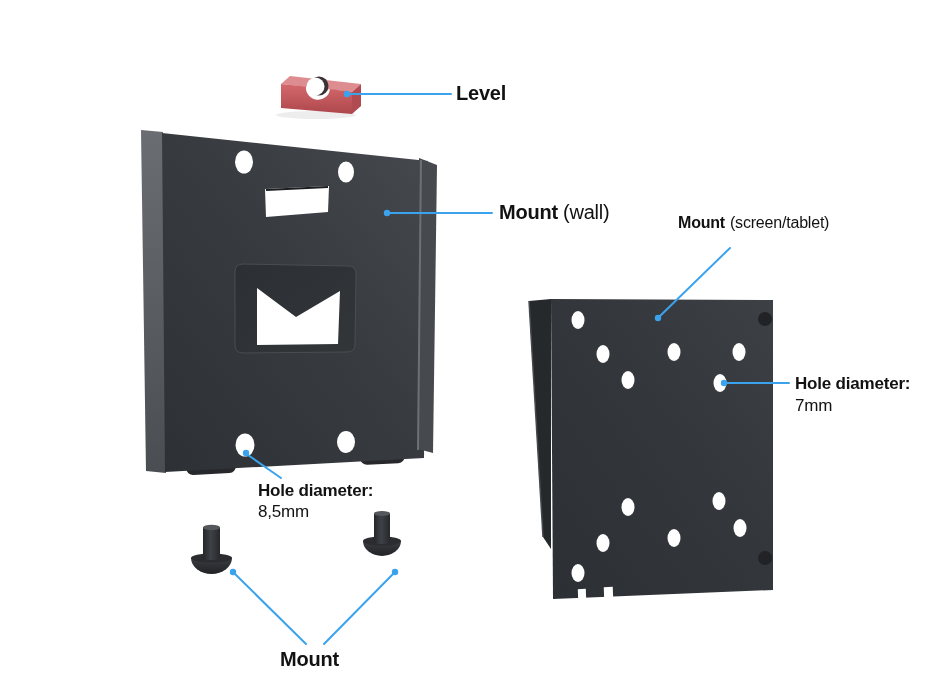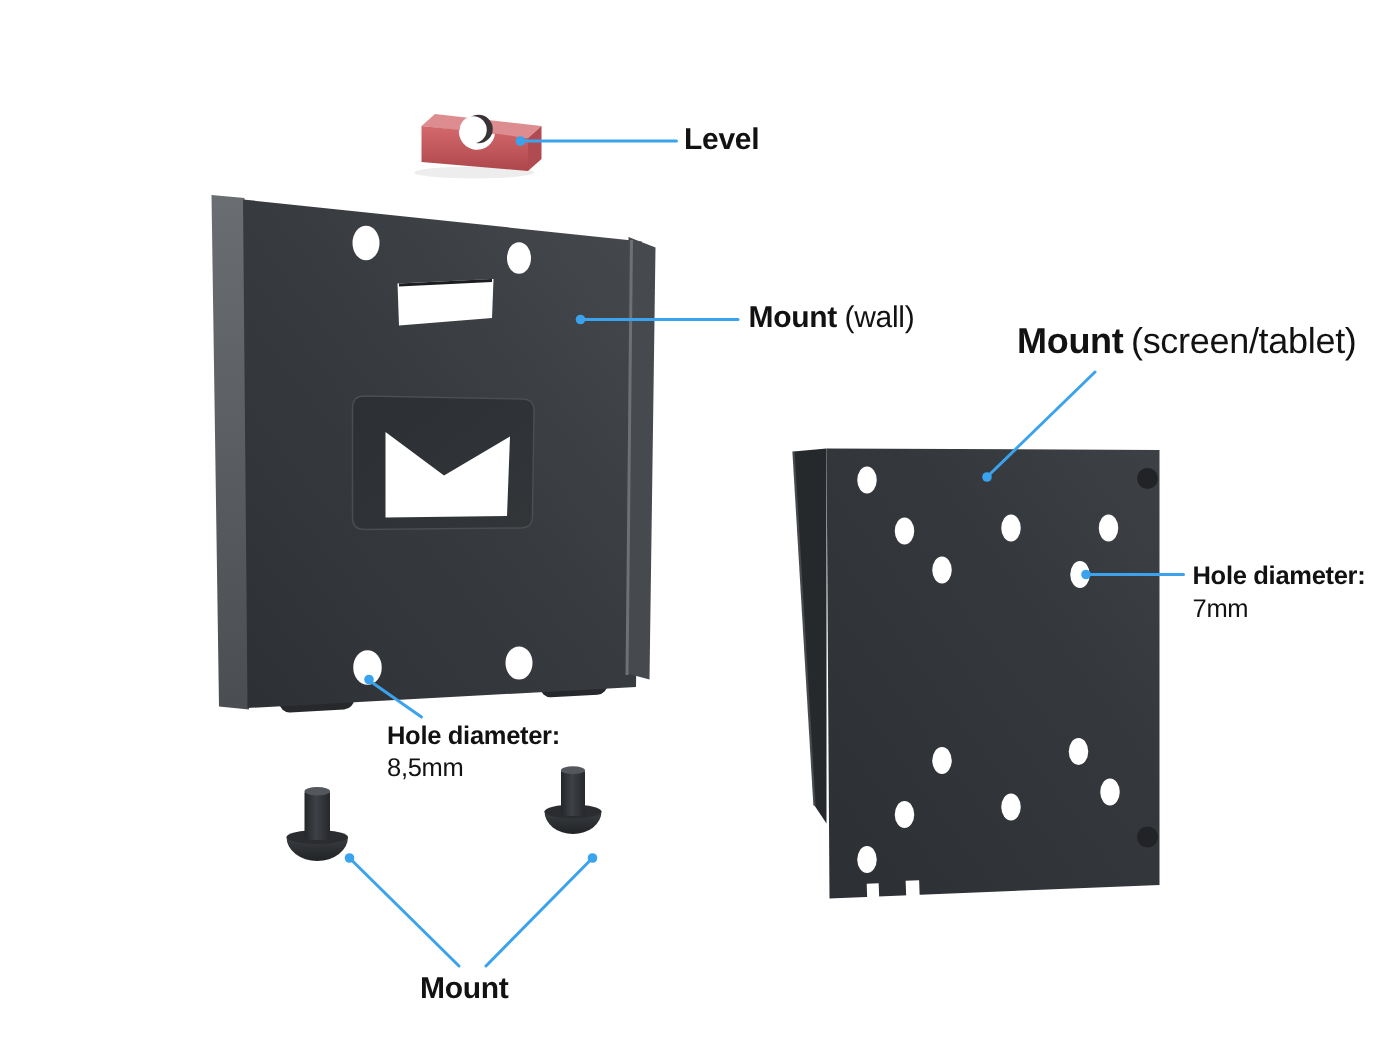--- a/index.html
+++ b/index.html
@@ -9,21 +9,21 @@
     overflow:hidden;
     font-family:"Liberation Sans",sans-serif;
   }
   .art{position:absolute;left:0;top:0;}
   .label{position:absolute;color:var(--text,#121212);white-space:nowrap;letter-spacing:-0.2px;}
   .label .b{font-weight:700;}
   .label .r{font-weight:400;margin-left:5px;}
   .label.stack .b,.label.stack .r{display:block;margin-left:0;}
   .lbl-level{left:456px;top:82px;font-size:20px;}
   .lbl-mount-wall{left:499px;top:201px;font-size:20px;}
-  .lbl-mount-screen{left:678px;top:214px;font-size:24px;}
+  .lbl-mount-screen{left:678px;top:214px;font-size:16px;}
   .lbl-hole-wall{left:258px;top:480px;font-size:17px;line-height:21px;}
   .lbl-hole-screen{left:795px;top:373px;font-size:17px;line-height:22px;}
   .lbl-screws{left:280px;top:648px;font-size:20px;}
 </style>
 </head>
 <body>
 
 <div class="stage">
 
   <svg class="art" width="933" height="700" viewBox="0 0 933 700">

